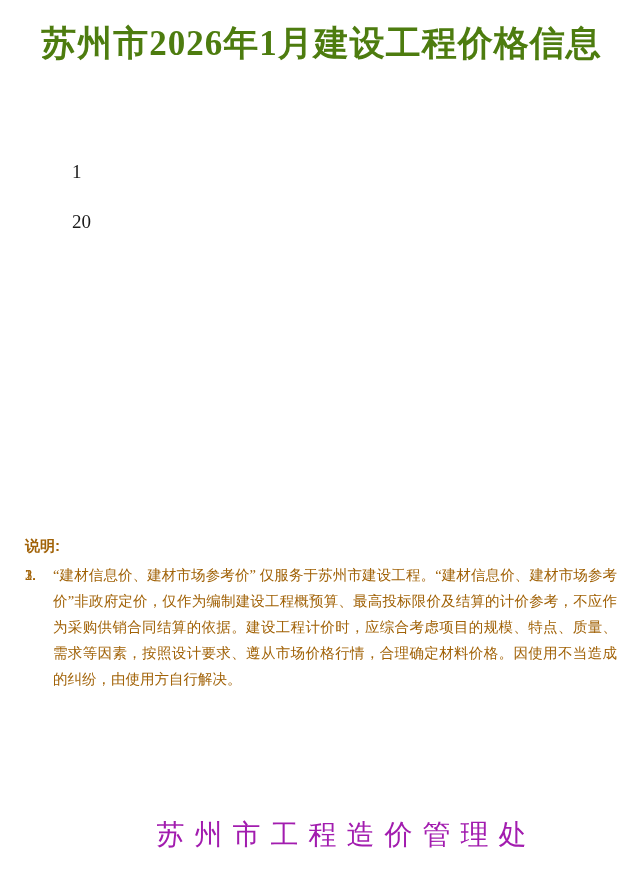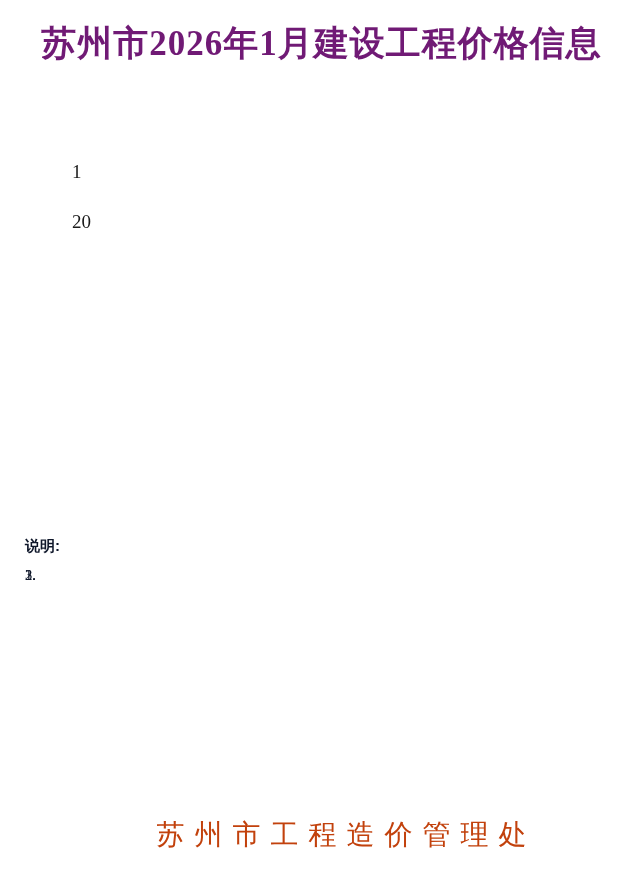--- a/index.html
+++ b/index.html
@@ -15,21 +15,21 @@
   .title {
     position: absolute;
     top: 20px;
     left: 0;
     right: 0;
     margin: 0;
     text-align: center;
     font-size: 35px;
     font-weight: bold;
     letter-spacing: 1px;
-    color: #701a75;
+    color: #4d7c0f;
     white-space: nowrap;
   }
   .toc {
     position: absolute;
     top: 161px;
     left: 72px;
     right: 30px;
   }
   .toc-row {
     display: flex;
@@ -44,21 +44,21 @@
     flex: 0 0 65px;
     font-size: 19px;
   }
   .notes {
     position: absolute;
     top: 536px;
     left: 25px;
     width: 592px;
     font-size: 14.5px;
     line-height: 26px;
-    color: #0f172a;
+    color: #a16207;
   }
   .notes-heading {
     font-weight: bold;
     font-size: 15px;
     line-height: 20px;
     margin-bottom: 6px;
     font-family: "Liberation Sans", sans-serif;
   }
   .note-item {
     position: relative;
@@ -74,21 +74,21 @@
   .footer {
     position: absolute;
     top: 816px;
     left: 0;
     right: 0;
     text-align: center;
     font-size: 28px;
     font-weight: normal;
     letter-spacing: 10px;
     text-indent: 10px;
-    color: #c2410c;
+    color: #a21caf;
     white-space: nowrap;
     padding-left: 40px;
   }
 </style>
 </head>
 <body>
 
 <div class="page">
 
   <h1 class="title">苏州市2026年1月建设工程价格信息</h1>
@@ -108,18 +108,19 @@
     <div class="note-item">
       <span class="note-num">1.</span>
     </div>
 
     <div class="note-item">
       <span class="note-num">2.</span>
     </div>
 
     <div class="note-item">
       <span class="note-num">3.</span>
+      <span class="note-text">“建材信息价、建材市场参考价” 仅服务于苏州市建设工程。“建材信息价、建材市场参考价”非政府定价，仅作为编制建设工程概预算、最高投标限价及结算的计价参考，不应作为采购供销合同结算的依据。建设工程计价时，应综合考虑项目的规模、特点、质量、需求等因素，按照设计要求、遵从市场价格行情，合理确定材料价格。因使用不当造成的纠纷，由使用方自行解决。</span>
     </div>
   </div>
 
   <div class="footer">苏州市工程造价管理处</div>
 
 </div>
 
 </body></html>

